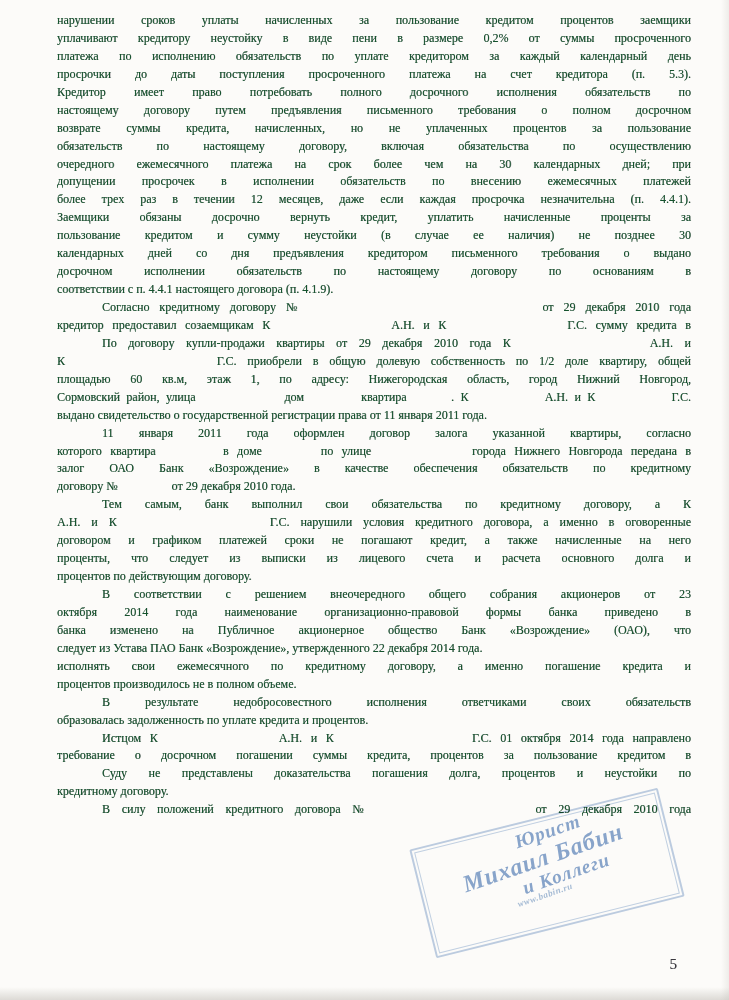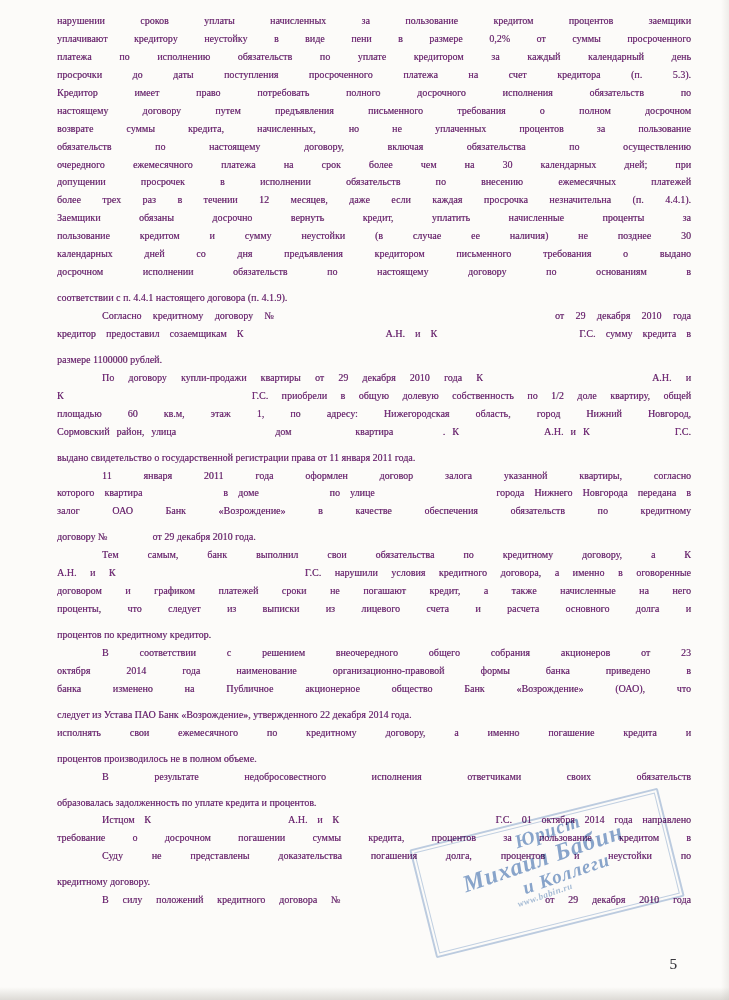--- a/index.html
+++ b/index.html
@@ -11,34 +11,34 @@
   .page {
     position: relative;
     width: 729px; height: 1000px;
     background: #fcfbf9;
     overflow: hidden;
   }
   .text-block {
     position: absolute;
     left: 57px; top: 12px;
     width: 634px;
-    color: #701a75;
-    font-size: 10px;
+    color: #14532d;
+    font-size: 12px;
     text-shadow: 0.3px 0.3px 0.55px rgba(46,45,51,0.55);
   }
   .line {
     line-height: 17.95px;
     height: 17.95px;
     text-align: justify;
     text-align-last: justify;
     white-space: normal;
     overflow: visible;
   }
   .line.first { text-indent: 45px; }
-  .line.last  { text-align-last: left; margin-top: 8px; }
+  .line.last  { text-align-last: left; }
 
   
   .stamp {
     position: absolute;
     left: 419px; top: 817px;
     width: 252px; height: 108px;
     transform: rotate(-14deg);
     border: 2px solid rgba(136,168,207,0.55);
     border-radius: 2px;
     mix-blend-mode: multiply;
@@ -97,35 +97,34 @@
       <div class="line">очередного ежемесячного платежа на срок более чем на 30 календарных дней; при</div>
       <div class="line">допущении просрочек в исполнении обязательств по внесению ежемесячных платежей</div>
       <div class="line">более трех раз в течении 12 месяцев, даже если каждая просрочка незначительна (п. 4.4.1).</div>
       <div class="line">Заемщики обязаны досрочно вернуть кредит, уплатить начисленные проценты за</div>
       <div class="line">пользование кредитом и сумму неустойки (в случае ее наличия) не позднее 30</div>
       <div class="line">календарных дней со дня предъявления кредитором письменного требования о выдано</div>
       <div class="line">досрочном исполнении обязательств по настоящему договору по основаниям в</div>
       <div class="line last">соответствии с п. 4.4.1 настоящего договора (п. 4.1.9).</div>
       <div class="line first">Согласно кредитному договору № &nbsp;&nbsp;&nbsp;&nbsp;&nbsp;&nbsp;&nbsp;&nbsp;&nbsp;&nbsp;&nbsp;&nbsp;&nbsp;&nbsp;&nbsp;&nbsp;&nbsp;&nbsp;&nbsp;&nbsp;&nbsp;&nbsp; от 29 декабря 2010 года</div>
       <div class="line">кредитор предоставил созаемщикам К &nbsp;&nbsp;&nbsp;&nbsp;&nbsp;&nbsp;&nbsp;&nbsp;&nbsp;&nbsp;&nbsp;&nbsp; А.Н. и К &nbsp;&nbsp;&nbsp;&nbsp;&nbsp;&nbsp;&nbsp;&nbsp;&nbsp;&nbsp;&nbsp;&nbsp; Г.С. сумму кредита в</div>
-      <div class="line last">размере 1100000 рублей.</div>
       <div class="line first">По договору купли-продажи квартиры от 29 декабря 2010 года К &nbsp;&nbsp;&nbsp;&nbsp;&nbsp;&nbsp;&nbsp;&nbsp;&nbsp;&nbsp; А.Н. и</div>
       <div class="line">К &nbsp;&nbsp;&nbsp;&nbsp;&nbsp;&nbsp;&nbsp;&nbsp;&nbsp;&nbsp;&nbsp;&nbsp; Г.С. приобрели в общую долевую собственность по 1/2 доле квартиру, общей</div>
       <div class="line">площадью 60 кв.м, этаж 1, по адресу: Нижегородская область, город Нижний Новгород,</div>
       <div class="line">Сормовский район, улица &nbsp;&nbsp;&nbsp;&nbsp;&nbsp;&nbsp;&nbsp;&nbsp;&nbsp;&nbsp;&nbsp;&nbsp; дом &nbsp;&nbsp;&nbsp;&nbsp;&nbsp;&nbsp;&nbsp; квартира &nbsp;&nbsp;&nbsp;&nbsp;&nbsp; . К &nbsp;&nbsp;&nbsp;&nbsp;&nbsp;&nbsp;&nbsp;&nbsp;&nbsp;&nbsp; А.Н. и К &nbsp;&nbsp;&nbsp;&nbsp;&nbsp;&nbsp;&nbsp;&nbsp;&nbsp;&nbsp; Г.С.</div>
       <div class="line last">выдано свидетельство о государственной регистрации права от 11 января 2011 года.</div>
       <div class="line first">11 января 2011 года оформлен договор залога указанной квартиры, согласно</div>
       <div class="line">которого квартира &nbsp;&nbsp;&nbsp;&nbsp;&nbsp;&nbsp; в доме &nbsp;&nbsp;&nbsp;&nbsp;&nbsp; по улице &nbsp;&nbsp;&nbsp;&nbsp;&nbsp;&nbsp;&nbsp;&nbsp;&nbsp;&nbsp; города Нижнего Новгорода передана в</div>
       <div class="line">залог ОАО Банк «Возрождение» в качестве обеспечения обязательств по кредитному</div>
       <div class="line last">договору № &nbsp;&nbsp;&nbsp;&nbsp;&nbsp;&nbsp;&nbsp;&nbsp;&nbsp;&nbsp;&nbsp;&nbsp;&nbsp;&nbsp;&nbsp;&nbsp; от 29 декабря 2010 года.</div>
       <div class="line first">Тем самым, банк выполнил свои обязательства по кредитному договору, а К</div>
       <div class="line">А.Н. и К &nbsp;&nbsp;&nbsp;&nbsp;&nbsp;&nbsp;&nbsp;&nbsp;&nbsp;&nbsp;&nbsp;&nbsp; Г.С. нарушили условия кредитного договора, а именно в оговоренные</div>
       <div class="line">договором и графиком платежей сроки не погашают кредит, а также начисленные на него</div>
       <div class="line">проценты, что следует из выписки из лицевого счета и расчета основного долга и</div>
-      <div class="line last">процентов по кредитному кредитор.</div>
+      <div class="line last">процентов по действующим договору.</div>
       <div class="line first">В соответствии с решением внеочередного общего собрания акционеров от 23</div>
       <div class="line">октября 2014 года наименование организационно-правовой формы банка приведено в</div>
       <div class="line">банка изменено на Публичное акционерное общество Банк «Возрождение» (ОАО), что</div>
       <div class="line last">следует из Устава ПАО Банк «Возрождение», утвержденного 22 декабря 2014 года.</div>
       <div class="line">исполнять свои ежемесячного по кредитному договору, а именно погашение кредита и</div>
       <div class="line last">процентов производилось не в полном объеме.</div>
       <div class="line first">В результате недобросовестного исполнения ответчиками своих обязательств</div>
       <div class="line last">образовалась задолженность по уплате кредита и процентов.</div>
       <div class="line first">Истцом К &nbsp;&nbsp;&nbsp;&nbsp;&nbsp;&nbsp;&nbsp;&nbsp;&nbsp;&nbsp;&nbsp;&nbsp; А.Н. и К &nbsp;&nbsp;&nbsp;&nbsp;&nbsp;&nbsp;&nbsp;&nbsp;&nbsp;&nbsp;&nbsp;&nbsp;&nbsp;&nbsp; Г.С. 01 октября 2014 года направлено</div>
       <div class="line">требование о досрочном погашении суммы кредита, процентов за пользование кредитом в</div>

